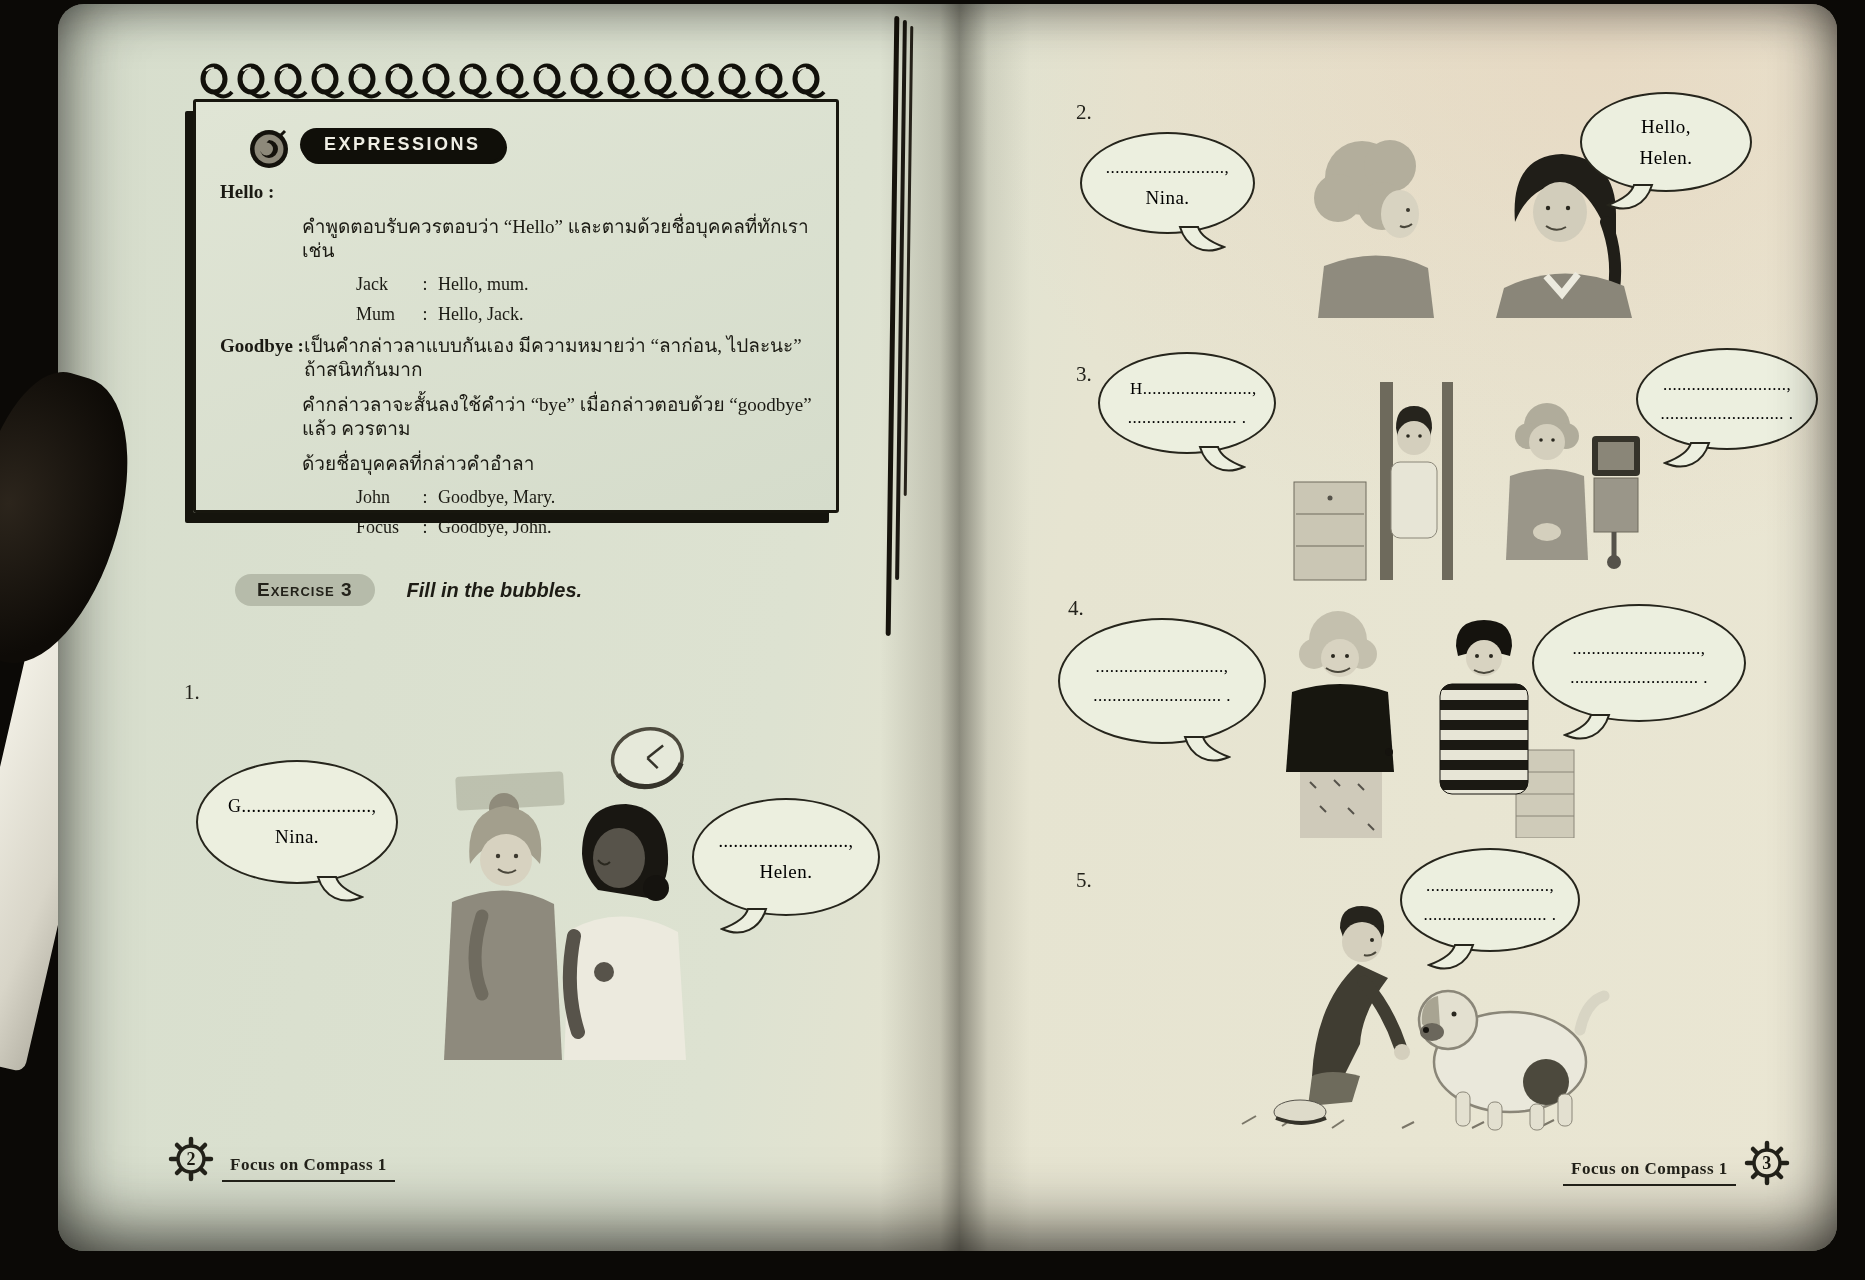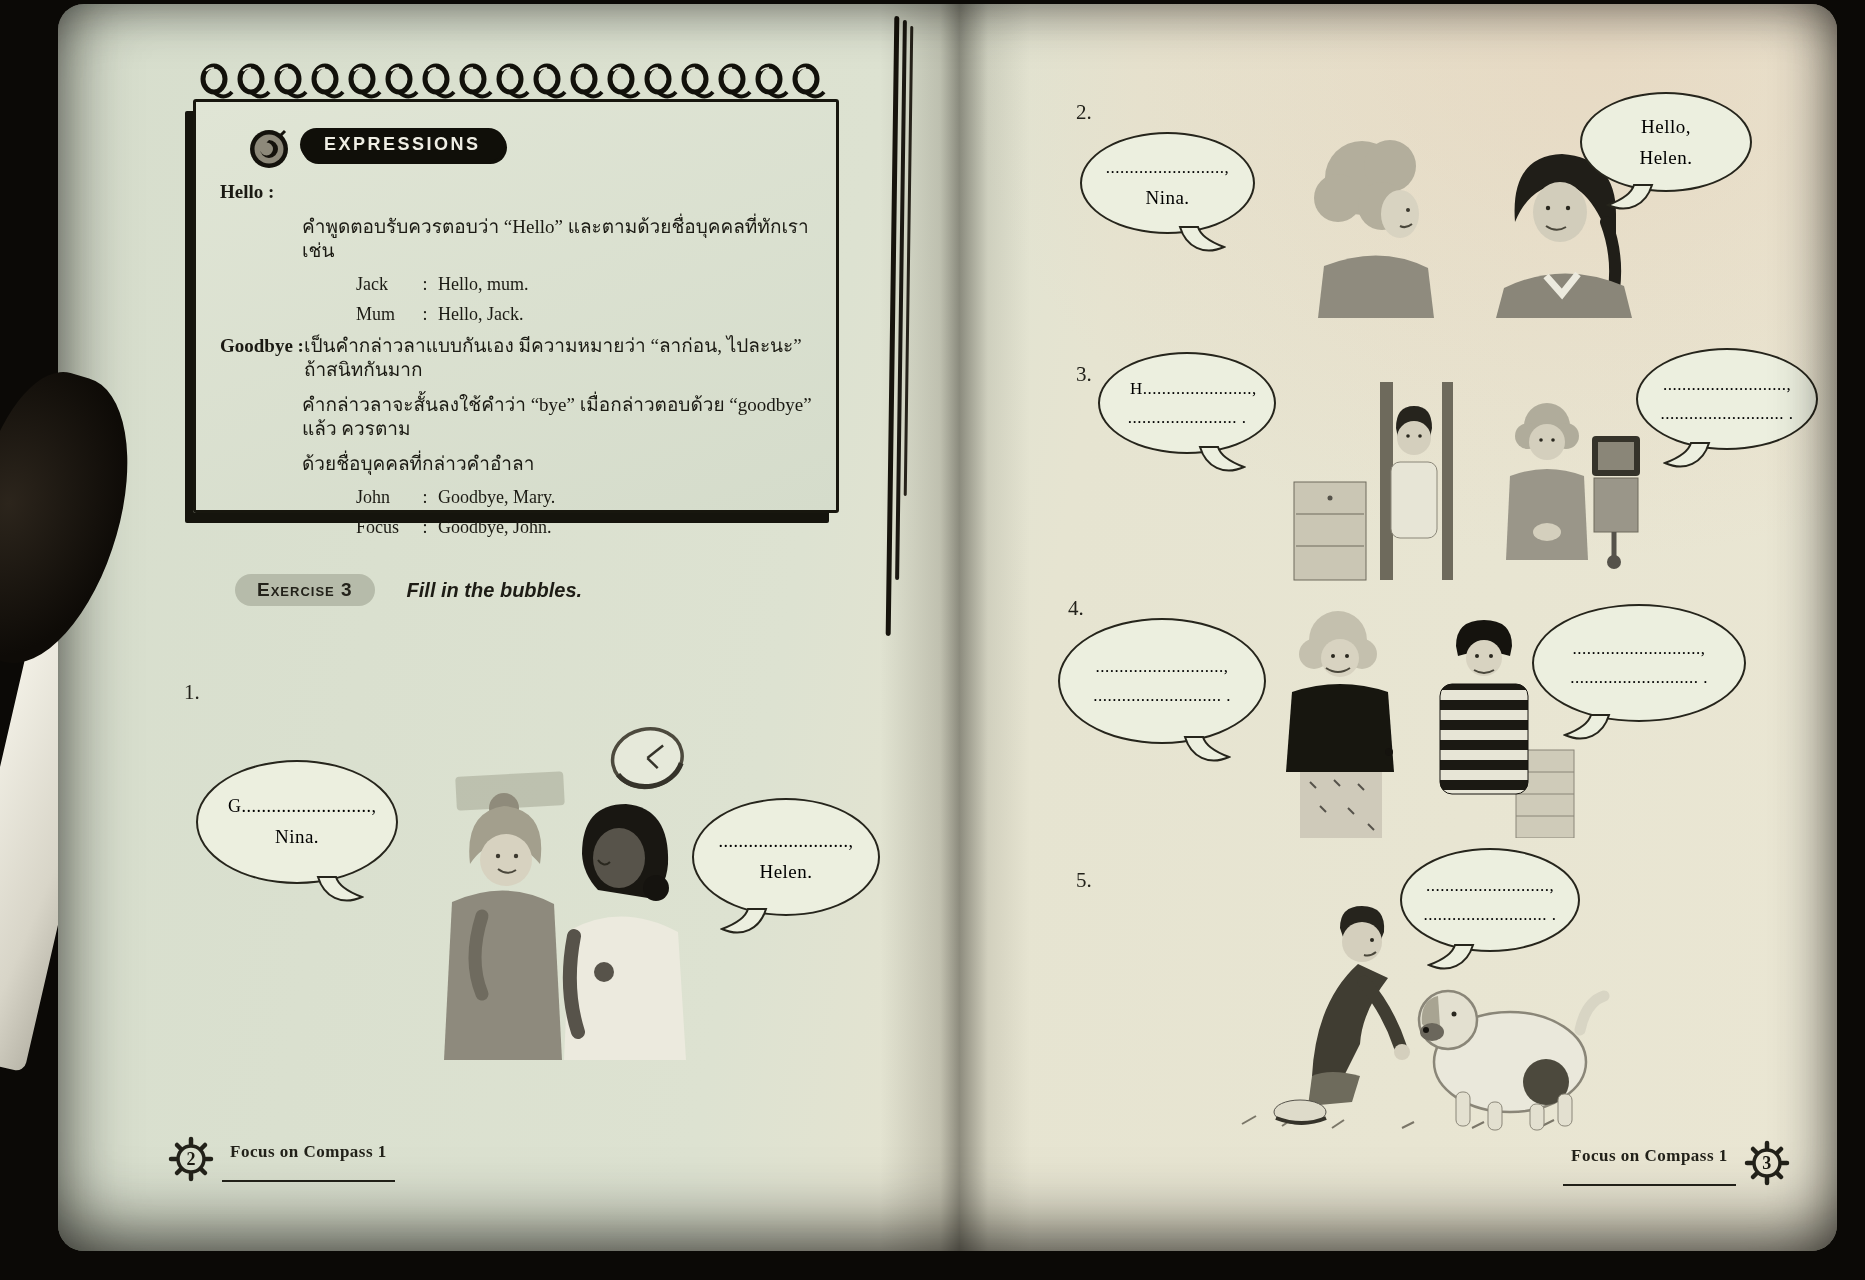--- a/index.html
+++ b/index.html
@@ -56,21 +56,21 @@
   .tbl{left:14%;transform:scaleX(-1);}
   .scene{position:absolute;}
   #smudge{position:absolute;left:455px;top:770px;width:108px;height:34px;
     background:rgba(110,110,88,.28);transform:rotate(-3deg);border-radius:4px;}
   
   .footer{position:absolute;display:flex;align-items:flex-end;gap:8px;}
   .compass{position:relative;width:46px;height:46px;}
   .compass span{position:absolute;inset:0;display:flex;align-items:center;justify-content:center;
     font-weight:700;font-size:18px;color:#1d1c14;}
   .footer-label{font-weight:700;font-size:17px;color:#23221a;border-bottom:2px solid #23221a;
-    padding:0 8px 18px 8px;letter-spacing:.5px;}
+    padding:0 8px 5px 8px;letter-spacing:.5px;}
 </style>
 </head>
 <body>
 
 <div id="canvas">
 
   <div id="loose-sheet"></div>
   <div id="book">
     <div id="warm-tint"></div>
     <div id="gutter"></div>

